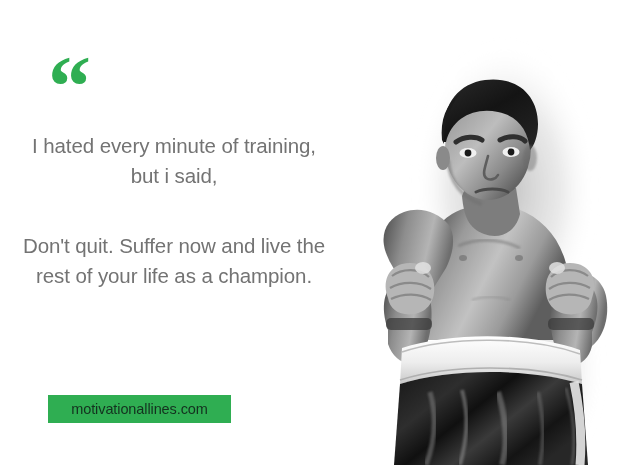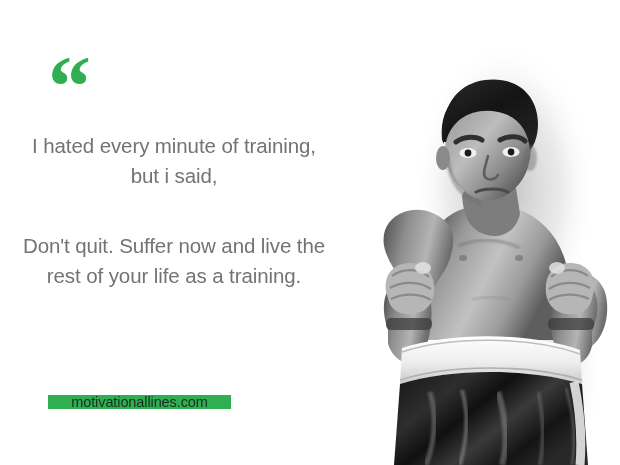--- a/index.html
+++ b/index.html
@@ -48,21 +48,21 @@
     font-weight:400;
     letter-spacing:-0.1px;
   }
 
   #quote-line-1 { top:131px; }
   #quote-line-2 { top:231px; }
 
   #site-badge {
     position:absolute;
     left:48px; top:395px;
-    width:183px; height:14px;
+    width:183px; height:28px;
     background:#2fae52;
     display:flex;
     align-items:center;
     justify-content:center;
   }
 
   #site-badge-label {
     color:#14311f;
     font-size:14.5px;
     font-weight:400;
@@ -95,21 +95,21 @@
 <body>
 
 <div id="card">
 
   <div id="quote-column">
 
     <div id="quote-mark">“</div>
 
     <div class="quote-block" id="quote-line-1">I hated every minute of training, but i said,</div>
 
-    <div class="quote-block" id="quote-line-2">Don't quit. Suffer now and live the rest of your life as a training.</div>
+    <div class="quote-block" id="quote-line-2">Don't quit. Suffer now and live the rest of your life as a champion.</div>
 
     <div id="site-badge">
       <span id="site-badge-label">motivationallines.com</span>
     </div>
 
   </div>
 
   <div id="photo-area">
 
     <div id="photo-shadow"></div>

